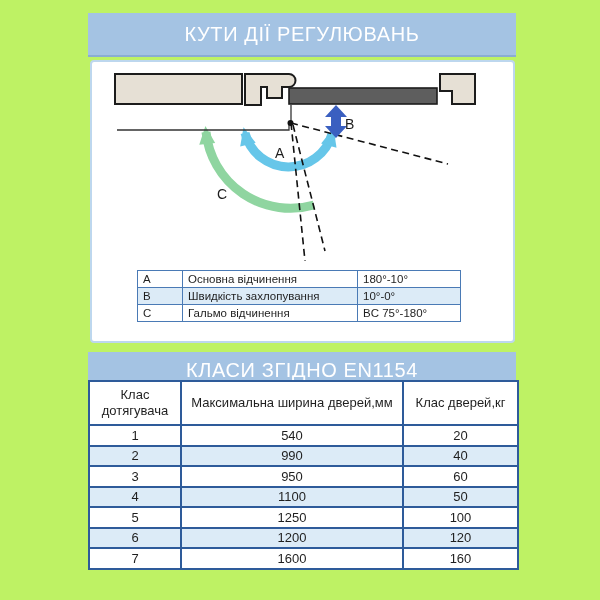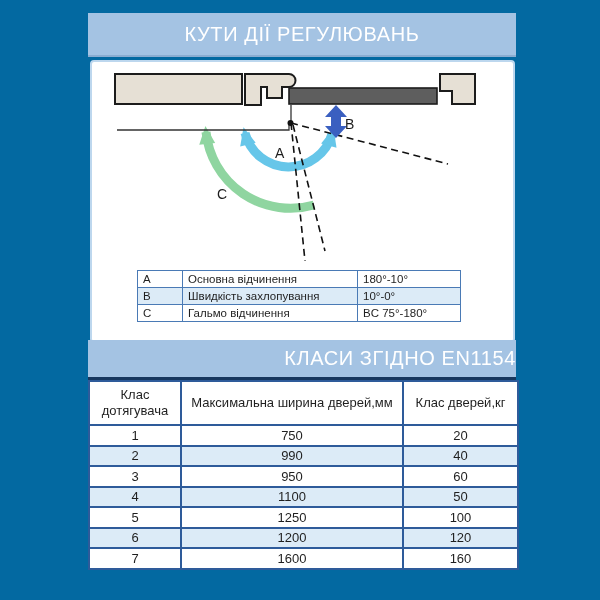--- a/index.html
+++ b/index.html
@@ -1,22 +1,22 @@
 <!DOCTYPE html>
 <html style="--header-bg: #a4c3e3; --header-text: #ffffff; --header1-edge: #8badd1; --header2-edge: #17375e; --panel-border: #bdd7ee; --table-border-light: #4a7ab5; --table-border-dark: #2e5b9a; --row-alt: #dcebf7; --text-dark: #1f1f1f; --door-gray: #5e5e5e; --frame-beige: #e6e0d5; --outline-dark: #1c1c1c; --arc-a: #66c6e9; --arc-c: #8fd5a0; --arrow-b: #3a5fc0;"><head>
 <meta charset="utf-8">
 <style>
   html,body{margin:0;padding:0;background:#fff;}
   body{width:600px;height:600px;font-family:"Liberation Sans",sans-serif;}
-  .page{position:relative;width:600px;height:600px;background:#0369a1;overflow:hidden;}
+  .page{position:relative;width:600px;height:600px;background:#bef264;overflow:hidden;}
 
   .hdr{position:absolute;left:88px;width:428px;background:var(--header-bg);
        color:var(--header-text);text-align:center;font-size:20px;letter-spacing:.6px;}
   .hdr1{top:13px;height:42px;line-height:42px;border-bottom:2px solid var(--header1-edge);}
-  .hdr2{top:340px;height:37px;line-height:37px;border-bottom:3px solid var(--header2-edge);text-align:right;}
+  .hdr2{top:352px;height:37px;line-height:37px;border-bottom:3px solid var(--header2-edge);}
 
   .panel{position:absolute;left:90px;top:60px;width:421px;height:279px;
          border:2px solid var(--panel-border);border-radius:4px;background:#fff;}
   svg.diagram{display:block;}
   svg text{font-family:"Liberation Sans",sans-serif;font-size:14px;fill:#1d1d1d;}
 
   table{border-collapse:collapse;color:var(--text-dark);}
   .tbl-angles{position:absolute;left:45px;top:208px;font-size:11.5px;table-layout:fixed;width:323px;}
   .tbl-angles td{border:1.5px solid var(--table-border-light);height:14px;padding:1px 2px 1px 5px;
                  white-space:nowrap;overflow:hidden;background:#fff;}
@@ -116,21 +116,21 @@
     <thead>
       <tr>
         <th>Клас дотягувача</th>
         <th>Максимальна ширина дверей,мм</th>
         <th>Клас дверей,кг</th>
       </tr>
     </thead>
     <tbody>
         <tr>
           <td>1</td>
-          <td>750</td>
+          <td>540</td>
           <td>20</td>
         </tr>
         <tr class="alt">
           <td>2</td>
           <td>990</td>
           <td>40</td>
         </tr>
         <tr>
           <td>3</td>
           <td>950</td>

